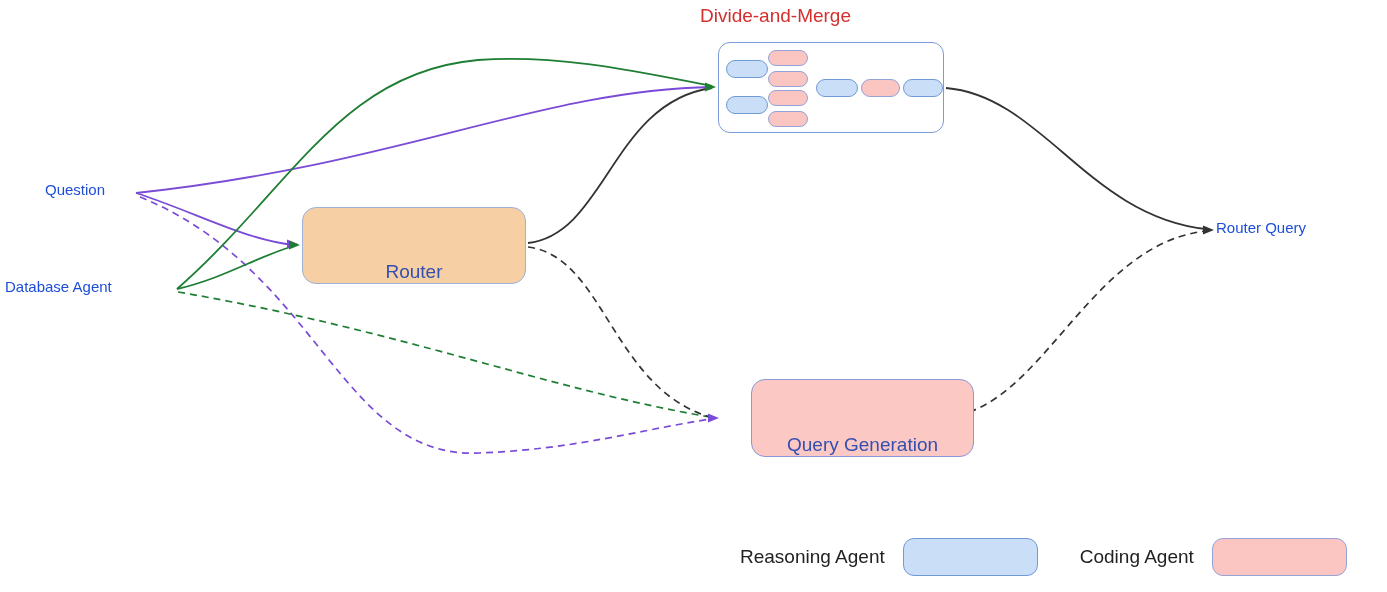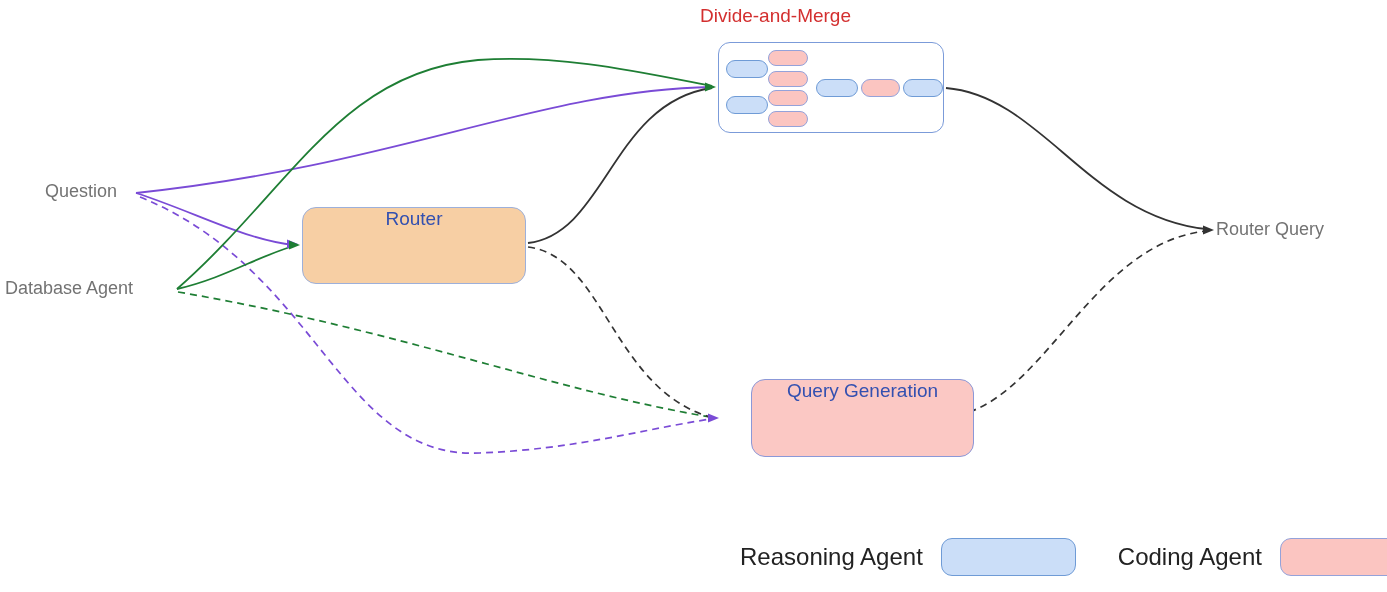--- a/index.html
+++ b/index.html
@@ -5,27 +5,27 @@
   html,body { margin:0; padding:0; background:#ffffff; }
   .canvas {
     position:relative; width:1387px; height:592px; overflow:hidden;
     background:#ffffff;
     font-family:"Liberation Sans", sans-serif;
   }
   svg.edges { position:absolute; left:0; top:0; width:1387px; height:592px; }
   svg.edges path { fill:none; stroke-width:1.8px; }
   svg.edges path.dashed { stroke-dasharray:7 5; stroke-width:1.7px; }
 
-  .side-label { position:absolute; font-size:18px; color:#737373; white-space:nowrap; }
+  .side-label { position:absolute; font-size:15px; color:#1d4ed8; white-space:nowrap; }
   .label-question { left:45px; top:181px; }
   .label-database-schema { left:5px; top:278px; }
   .label-final-query { left:1216px; top:219px; }
 
   .node {
-    position:absolute; display:flex; align-items:flex-start; justify-content:center;
+    position:absolute; display:flex; align-items:flex-end; justify-content:center;
     font-size:19px; color:#3350b0; border-radius:14px; box-sizing:border-box;
     white-space:nowrap;
   }
   .node-router {
     left:302px; top:207px; width:224px; height:77px;
     background:#f7cfa4; border:1.5px solid #9db0da;
   }
   .node-query-generation {
     left:721px; top:379px; width:223px; height:78px;
     background:#fbc8c4; border:1.5px solid #8b98d8;margin-left:30px;
@@ -39,21 +39,21 @@
     background:#ffffff; border:1.5px solid #7b9bd9; border-radius:12px;
     box-sizing:border-box;
   }
   .dm-pill { position:absolute; box-sizing:border-box; }
 
   .legend {
     position:absolute; left:740px; top:538px;
     display:flex; align-items:center; gap:42px;
   }
   .legend-item { display:flex; align-items:center; gap:18px; }
-  .legend-label { font-size:24px; color:#222222; white-space:nowrap; }
+  .legend-label { font-size:19px; color:#222222; white-space:nowrap; }
   .legend-pill { width:135px; height:38px; border-radius:11px; box-sizing:border-box; }
 </style>
 </head>
 <body>
 
 <div class="canvas">
 
   <svg class="edges" viewBox="0 0 1387 592">
 
     <path d="M 136 193 C 400 165, 540 90, 712 87" stroke="#7a4bd6"></path>

